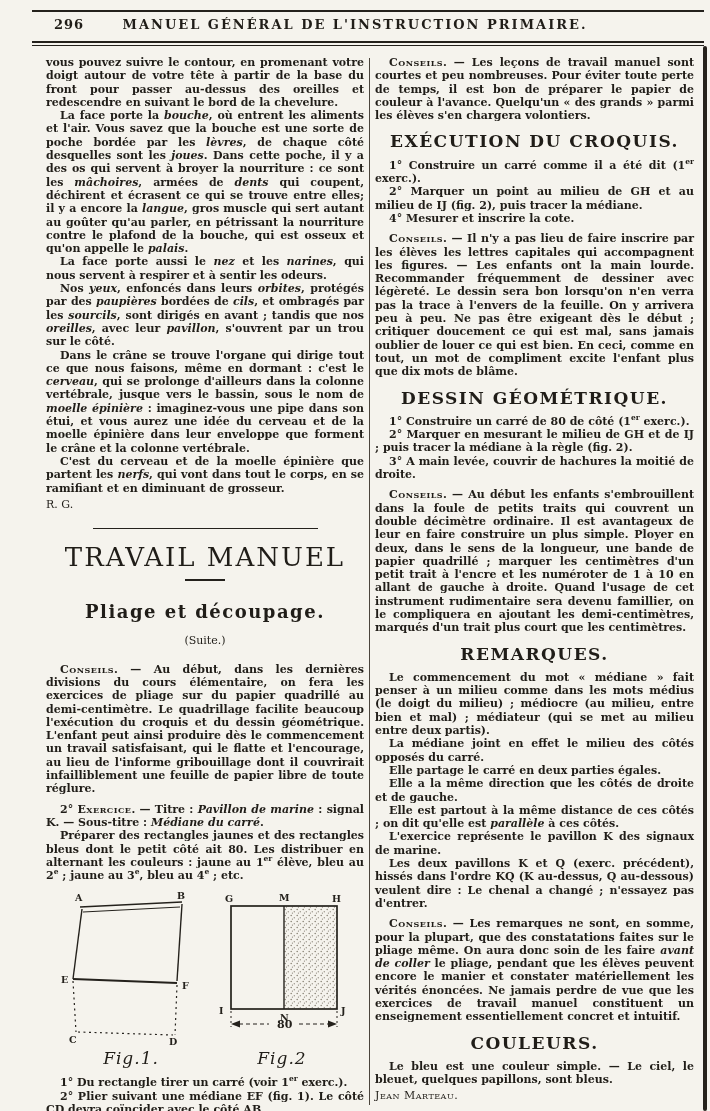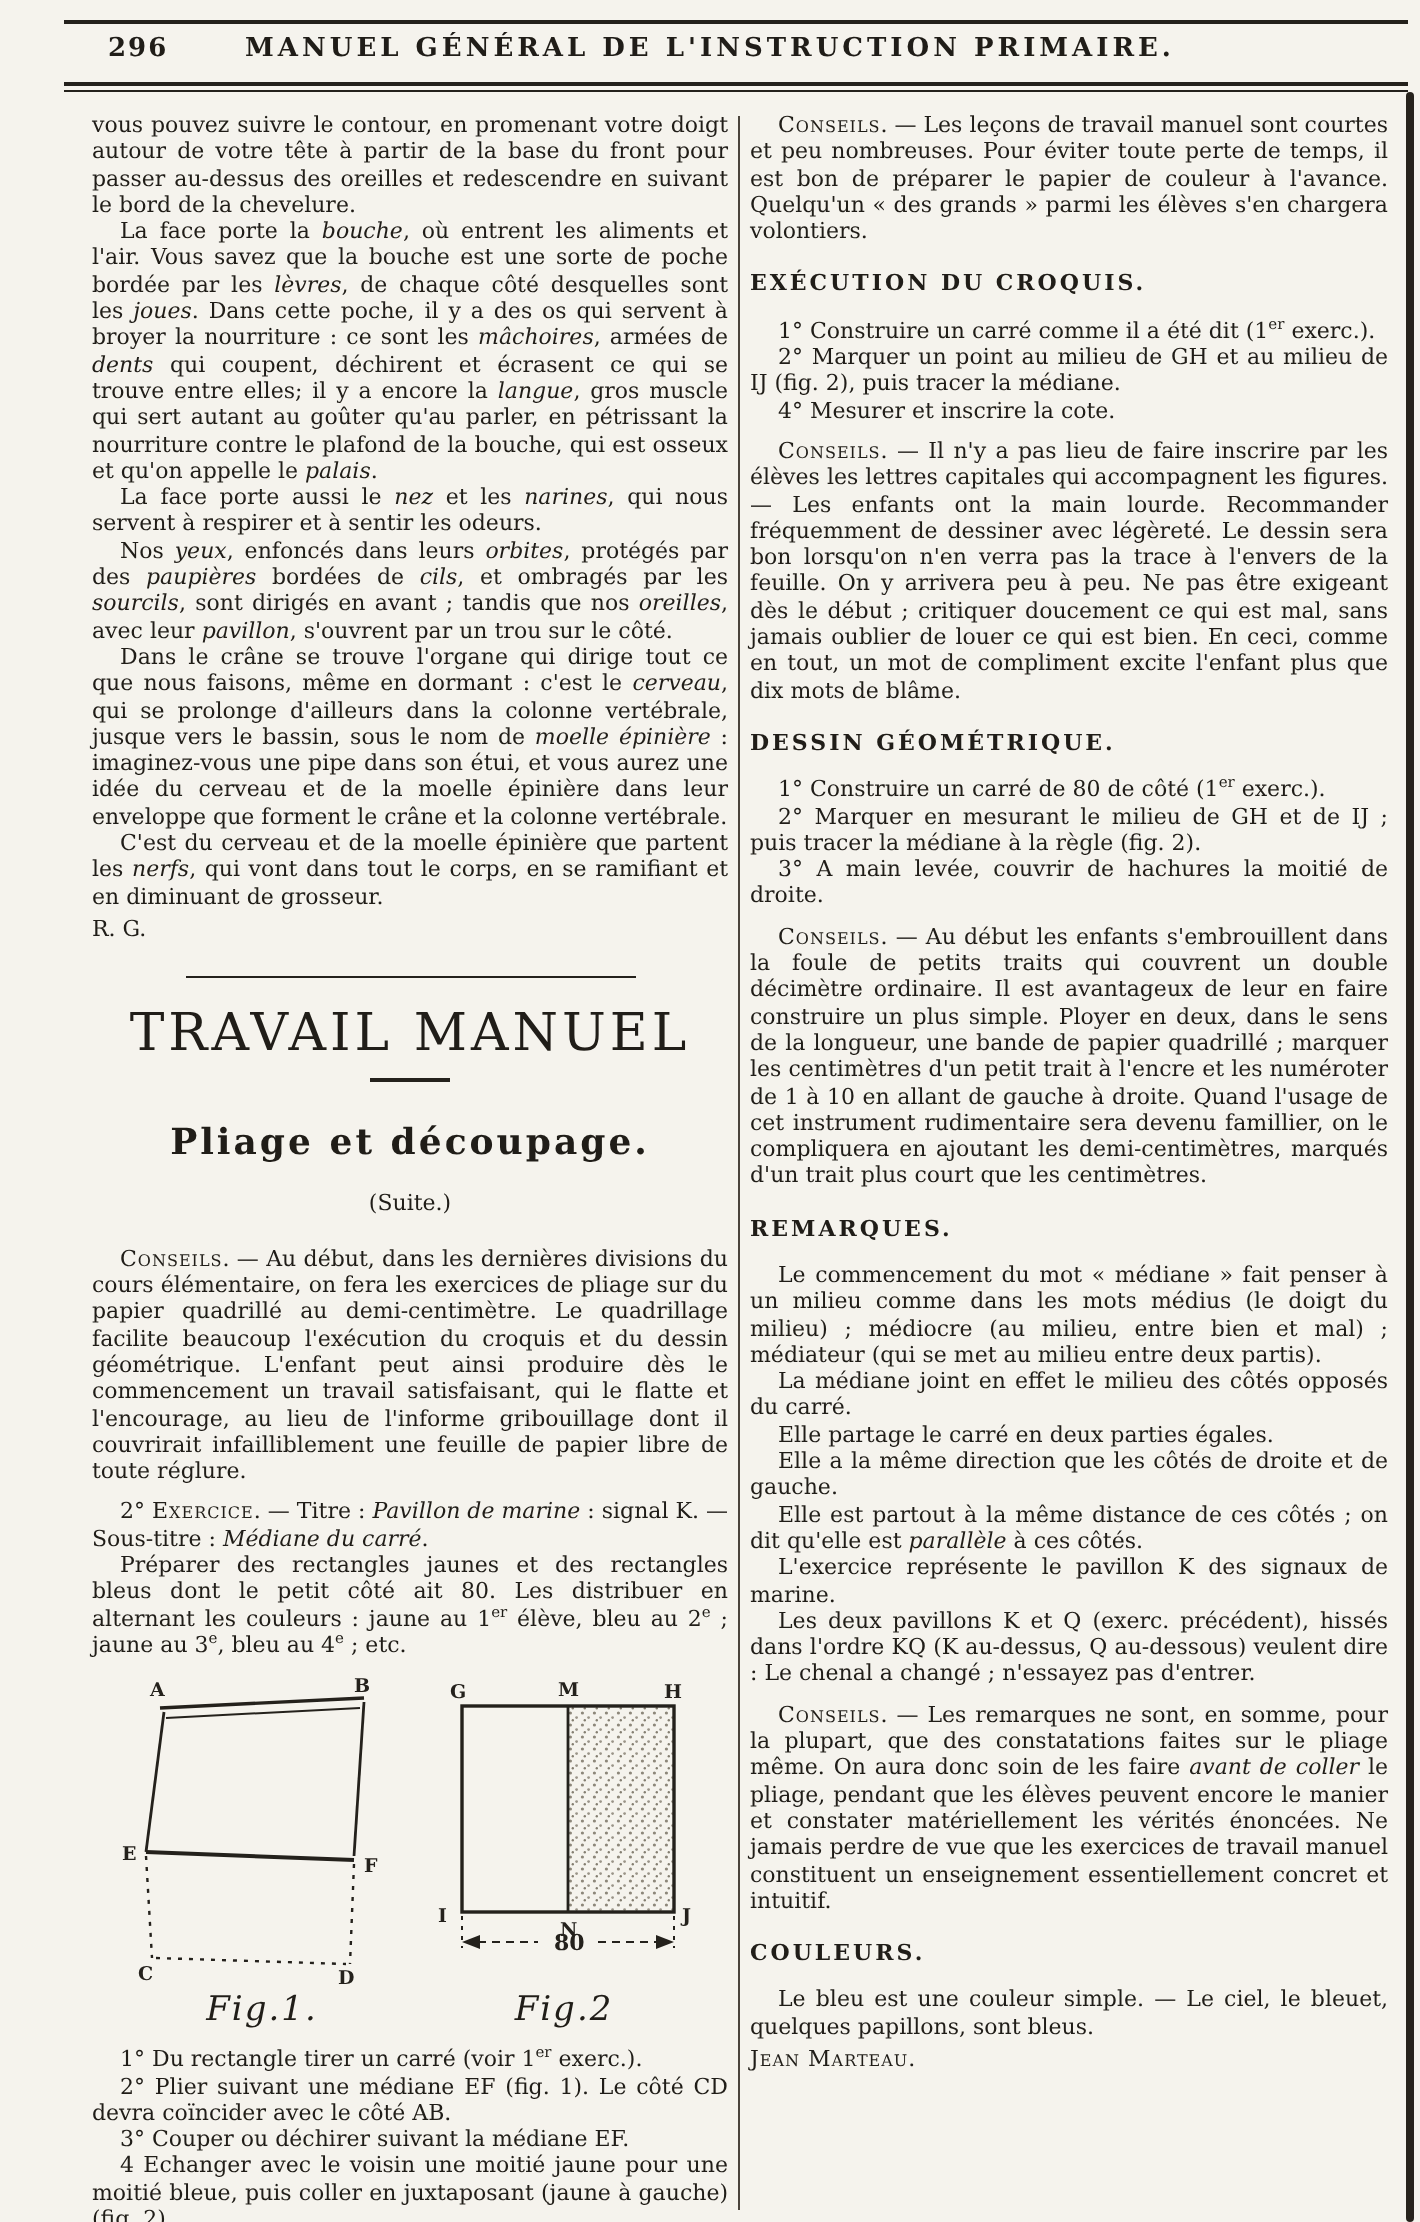--- a/index.html
+++ b/index.html
@@ -20,31 +20,31 @@
   .rule-double .r2{height:1px;background:#24211c;margin-top:2px;}
   
   .page-edge{position:absolute;top:46px;bottom:0;right:3px;width:4px;background:#26221c;border-radius:2px;}
   
   .columns{position:absolute;top:56px;left:46px;right:16px;bottom:0;display:flex;}
   .col-left{width:318px;}
   .col-divider{width:1px;background:#4a443c;margin:2px 5px 6px 5px;}
   .col-right{flex:1;min-width:0;}
   
   .blk{margin:0;}
-  .blk-p,.blk-pni{text-align:justify;}
+  .blk-p,.blk-pni{text-align:justify;font-weight:bold;}
   .blk-p{text-indent:14px;}
   .blk-pni{text-indent:0;}
   .sp{margin-top:7px;}
   .blk-sig{text-align:left;padding-right:26px;font-weight:normal;margin-top:3px;}
   .blk-rule{border-top:1.5px solid #24211c;width:225px;margin:17px auto 13px auto;height:0;}
   .blk-title{text-align:center;font-size:26px;font-weight:normal;letter-spacing:2px;line-height:30px;margin:6px 0 7px 0;}
   .blk-trule{width:40px;border-top:2.5px solid #24211c;margin:0 auto 24px auto;height:0;}
   .blk-sub{text-align:center;font-weight:bold;font-size:18px;letter-spacing:1.5px;margin:0 0 16px 0;}
   .blk-suite{text-align:center;margin:0 0 15px 0;}
-  .blk-h{font-weight:bold;font-size:11px;letter-spacing:1.5px;margin:13px 0 10px 0;text-indent:0;}
+  .blk-h{text-align:center;font-weight:bold;font-size:17px;letter-spacing:1.5px;margin:13px 0 10px 0;text-indent:0;}
   .sc{font-variant:small-caps;letter-spacing:0.5px;}
   sup{font-size:7.5px;line-height:0;}
   i{font-style:italic;}
   
   .figures{display:flex;justify-content:space-between;padding:4px 6px 2px 10px;margin:4px 0 6px 0;}
   .fig{text-align:center;}
   .fig svg{display:block;}
   .fig-caption{font-style:italic;font-size:17px;line-height:19px;margin-top:1px;letter-spacing:1px;}
   .figtext{font-family:"DejaVu Serif",serif;font-size:9.5px;font-weight:bold;}
 </style>

